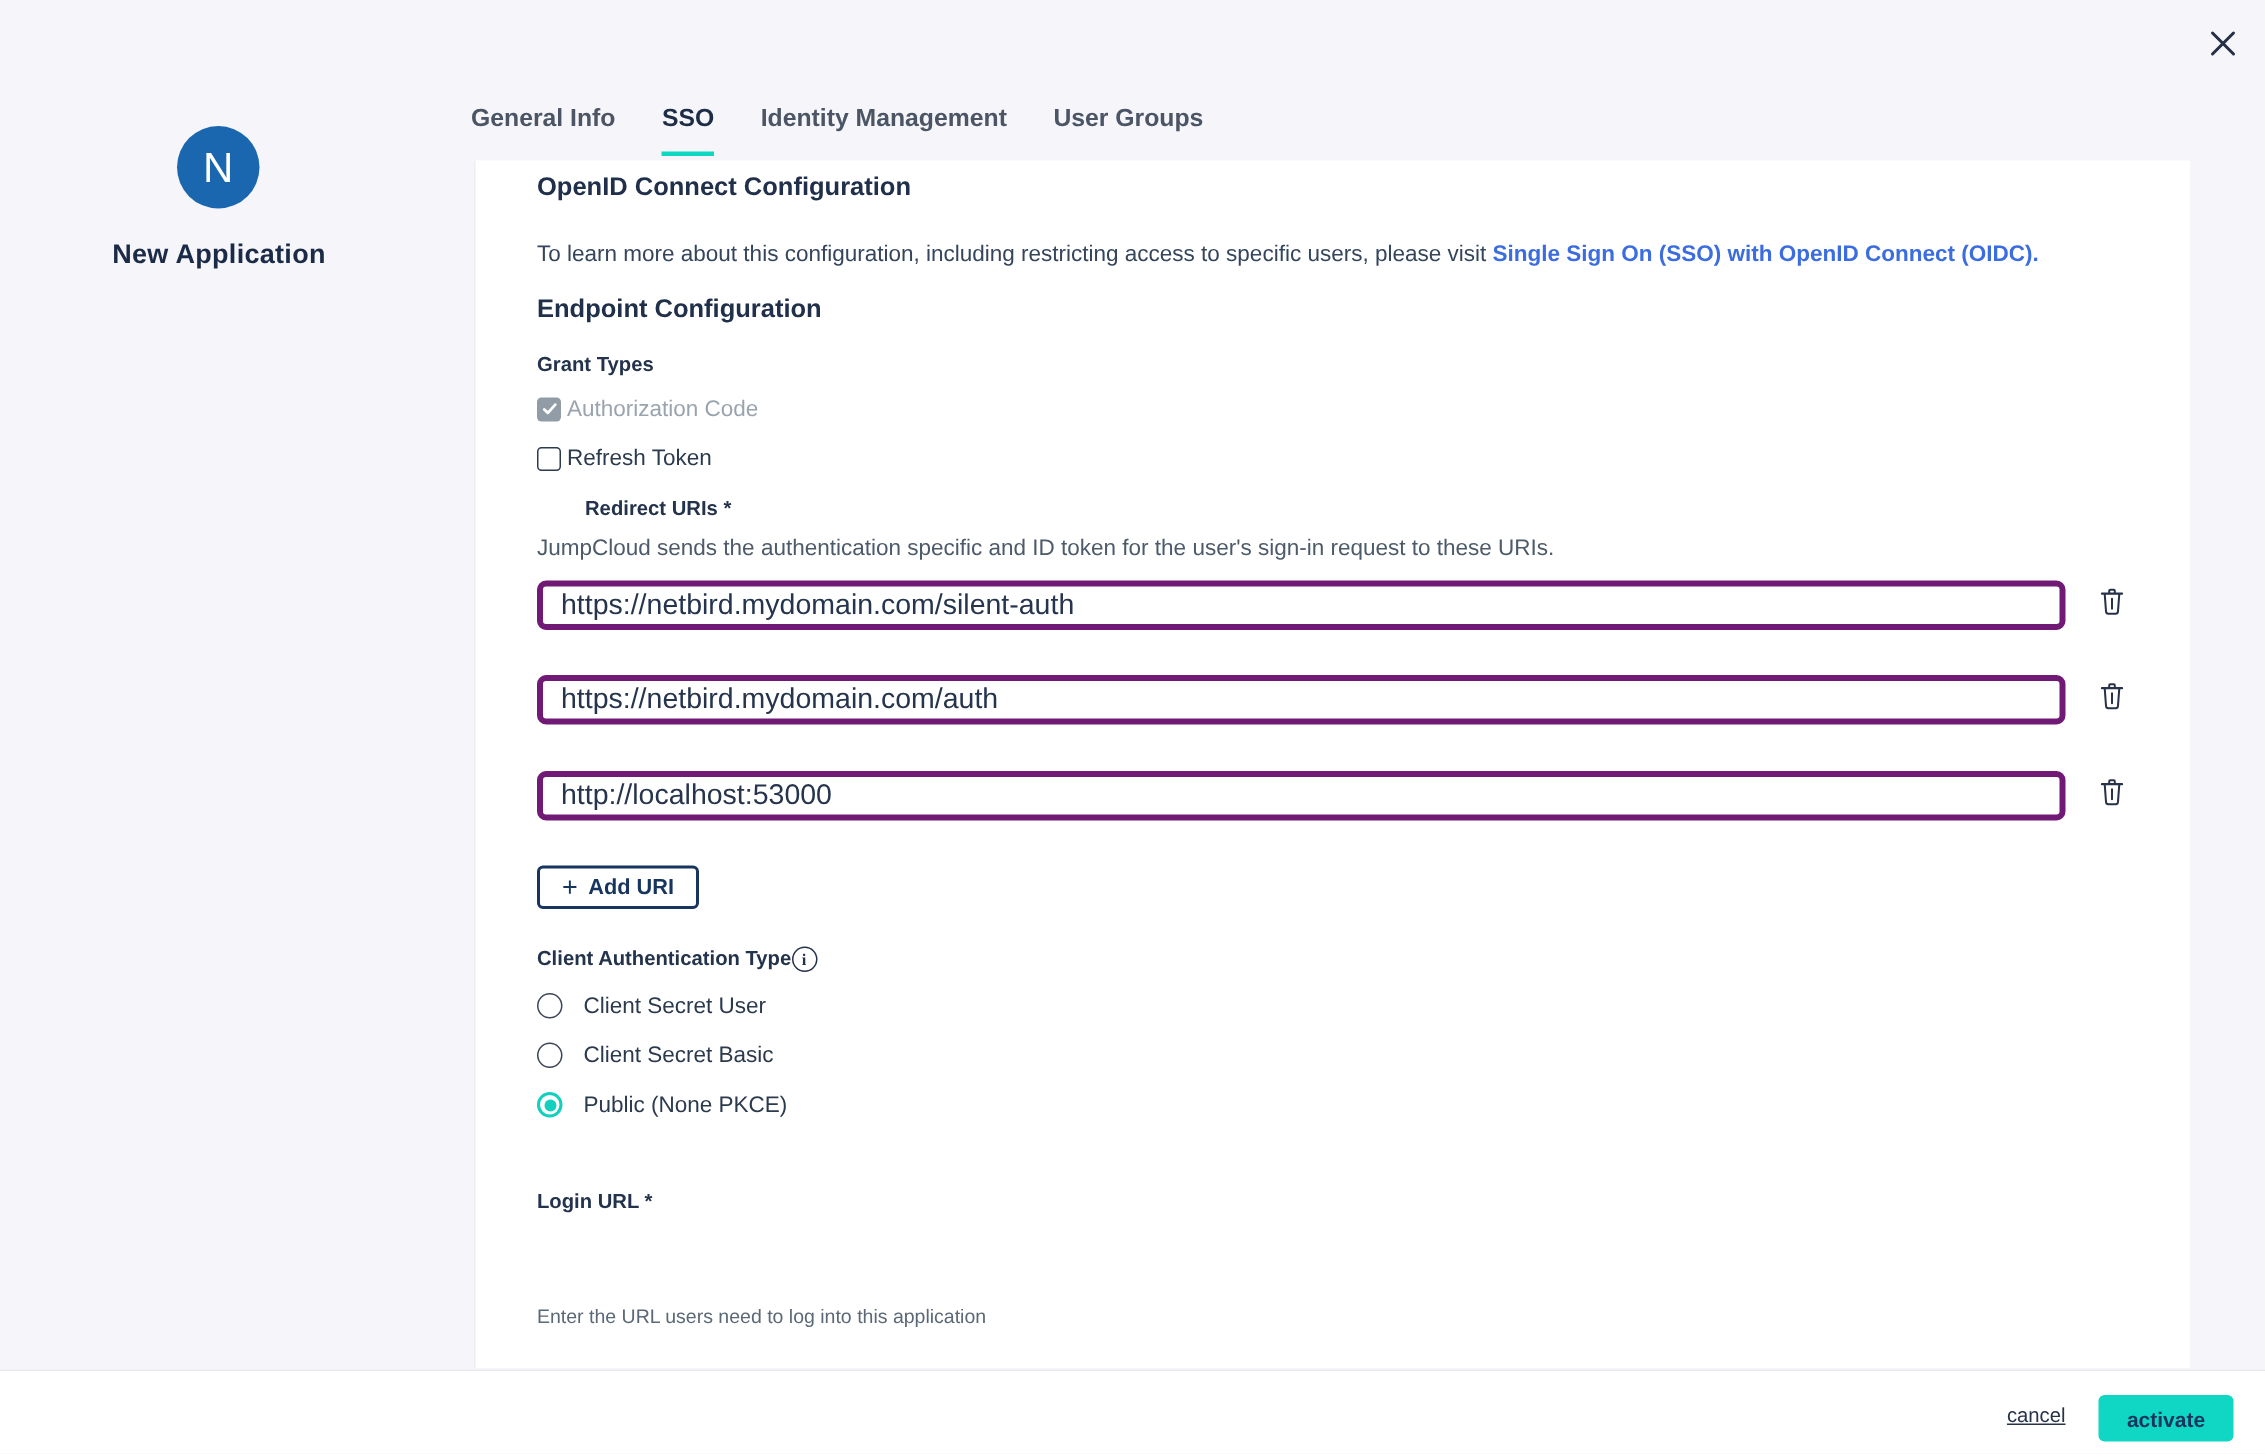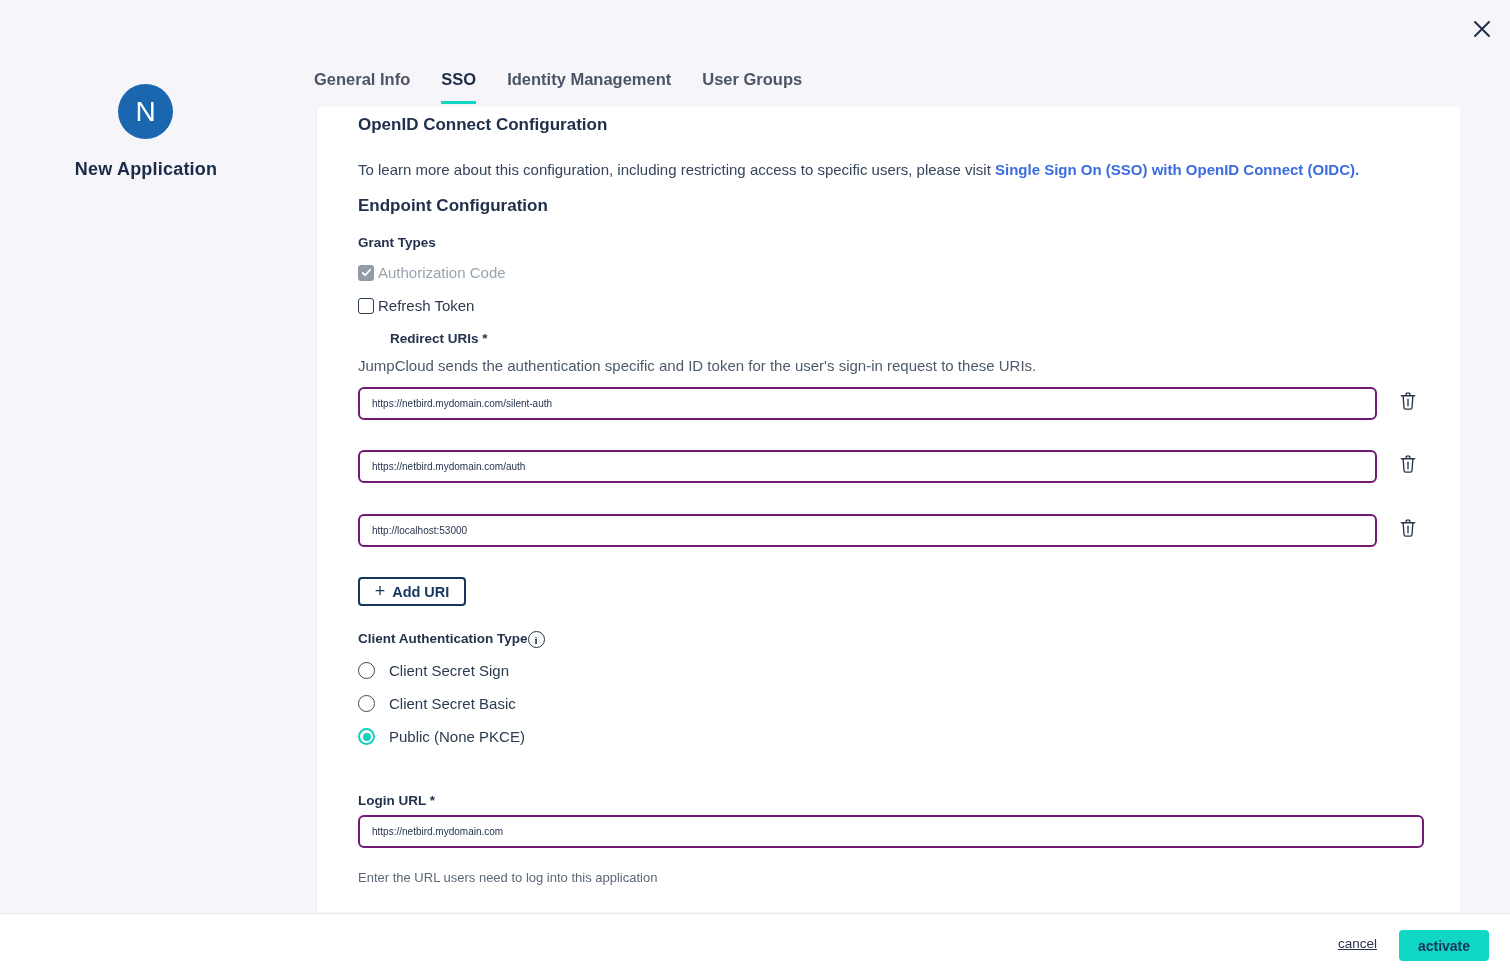--- a/index.html
+++ b/index.html
@@ -71,22 +71,22 @@
   }
   .checkbox.checked-disabled { background: #929ca7; }
   .checkbox.unchecked { background: #fff; border: 1.5px solid #2c3a4e; }
   .check-row .lbl { font-size: 15px; color: #2c3a4e; }
   .check-row .lbl.disabled { color: #9aa4af; }
 
   .redirect-label { left: 41px; top: 224px; margin-left: 32px; }
   .redirect-desc { left: 41px; top: 250px; font-size: 15px; color: #4c5a6a; }
 
   .uri-input, .login-input {
-    height: 33px; border: 2px solid #701a75; border-radius: 6px;
-    background: #fff; color: #26354d; font-size: 10px;
+    height: 33px; border: 4px solid #701a75; border-radius: 6px;
+    background: #fff; color: #26354d; font-size: 19px;
     font-family: "Liberation Sans", sans-serif;
     padding: 0 12px; outline: none;
   }
   .uri-input { left: 41px; width: 1019px; }
   .trash-btn { left: 1082px; width: 18px; height: 20px; color: #27324a; cursor: pointer; }
 
   .add-uri-btn {
     left: 41px; top: 470px; width: 108px; height: 29px;
     background: #fff; border: 2px solid #17355e; border-radius: 4px;
     color: #17355e; font-size: 14.5px; font-weight: 700;
@@ -212,33 +212,32 @@
     <span>Add URI</span>
   </button>
 
   <div class="abs client-auth-row">
     <span class="small-label">Client Authentication Type</span>
     <span class="info-icon">i</span>
   </div>
 
   <div class="abs radio-row" style="top:555px;">
     <span class="radio"></span>
-    <span class="lbl">Client Secret Sign</span>
+    <span class="lbl">Client Secret User</span>
   </div>
   <div class="abs radio-row" style="top:588px;">
     <span class="radio"></span>
     <span class="lbl">Client Secret Basic</span>
   </div>
   <div class="abs radio-row" style="top:621px;">
     <span class="radio selected"></span>
     <span class="lbl">Public (None PKCE)</span>
   </div>
 
   <div class="abs small-label login-label">Login URL *</div>
-  <input class="abs login-input" type="text" value="https://netbird.mydomain.com" style="">
   <div class="abs login-helper">Enter the URL users need to log into this application</div>
 
 </div>
 
 <div class="footer">
   <a class="cancel-link">cancel</a>
   <button class="activate-btn">activate</button>
 </div>
 
 </body></html>

